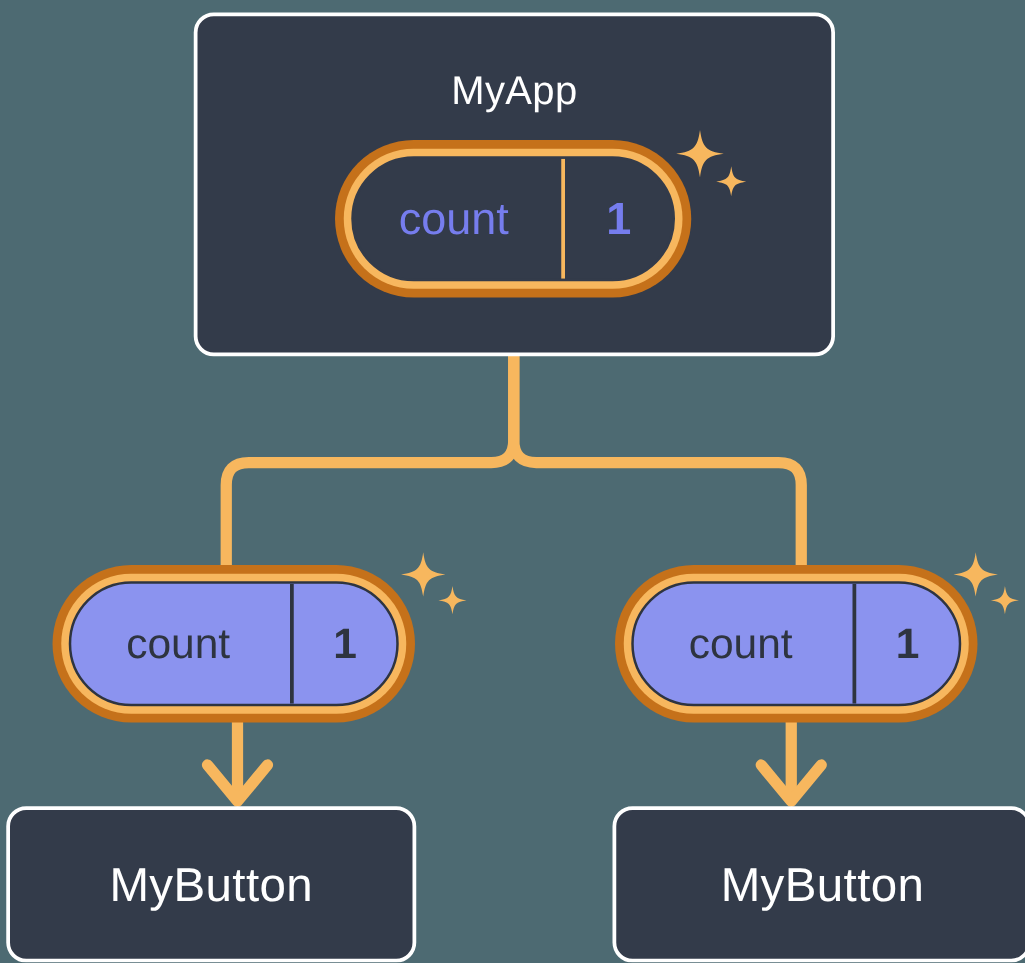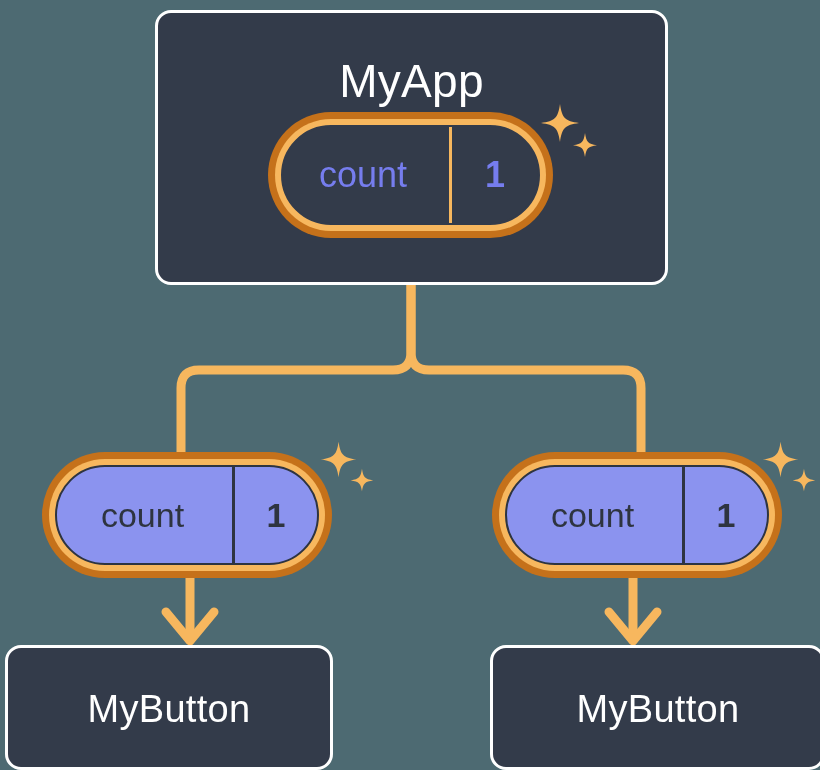--- a/index.html
+++ b/index.html
@@ -25,21 +25,21 @@
     position:absolute;
     left:0;right:0;
     text-align:center;
     color:#ffffff;
     font-weight:400;
     letter-spacing:.3px;
     white-space:nowrap;
   }
 
   #node-root{left:155px;top:10px;width:513px;height:275px;}
-  #node-root .node-title{top:41px;font-size:46px;}
+  #node-root .node-title{top:41px;font-size:32px;}
 
   #node-btn-left{left:5px;top:645px;width:328px;height:125px;border-bottom-left-radius:16px;border-bottom-right-radius:16px;}
   #node-btn-left .node-title{top:40px;font-size:38px;}
 
   #node-btn-right{left:490px;top:645px;width:335px;height:125px;}
   #node-btn-right .node-title{top:40px;font-size:38px;left:0;width:330px;}
 
   
   .pill{
     position:absolute;

